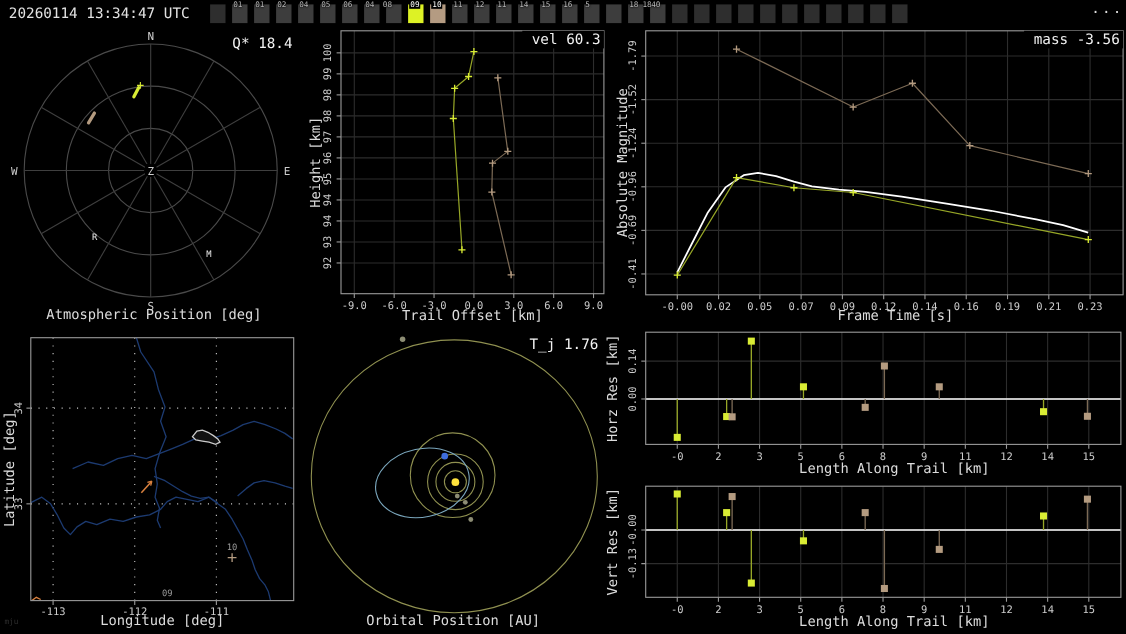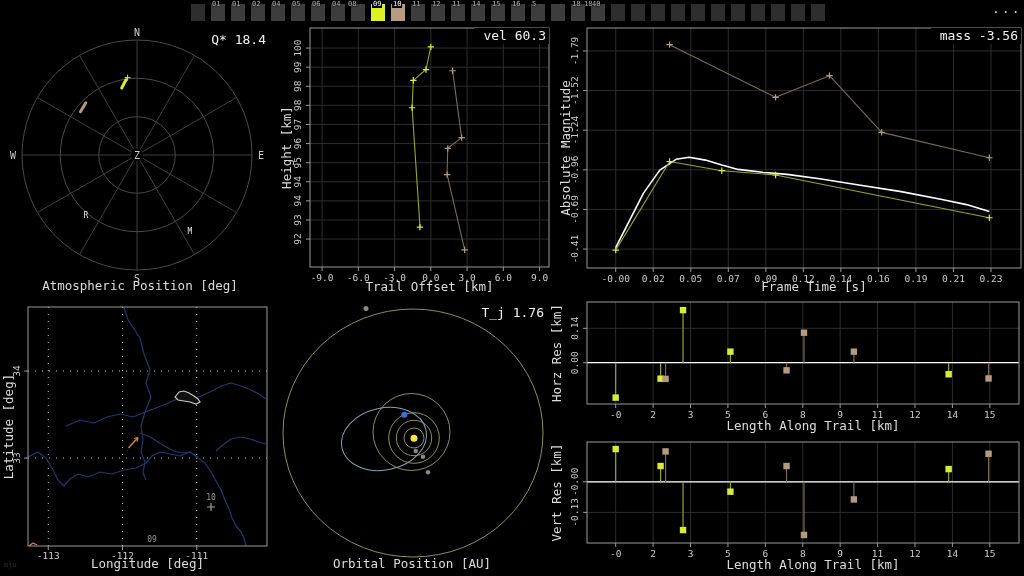--- a/index.html
+++ b/index.html
@@ -15,20 +15,21 @@
   .flabel.hot{color:#ffffff;background:#000;padding:0 1px;}
   #menu{position:absolute;left:992px;top:1px;font-size:13px;color:#dddddd;letter-spacing:2px;cursor:pointer;}
   #watermark{position:absolute;left:4px;top:561px;font-size:7px;color:#2f2f2f;z-index:4;}
   #stage{position:absolute;left:0;top:0;z-index:1;}
   svg text{font-family:"DejaVu Sans Mono",monospace;}
 </style>
 </head>
 <body>
 
 <div id="topbar">
+  <span id="timestamp">20260114 13:34:47 UTC</span>
   <div id="framestrip">
       <div class="fbox muted" style="left: 191px;"></div>
       <div class="fbox" style="left: 211px;"></div>
       <div class="flabel" style="left: 212px;">01</div>
       <div class="fbox" style="left: 231px;"></div>
       <div class="flabel" style="left: 232px;">01</div>
       <div class="fbox" style="left: 251px;"></div>
       <div class="flabel" style="left: 252px;">02</div>
       <div class="fbox" style="left: 271px;"></div>
       <div class="flabel" style="left: 272px;">04</div>

